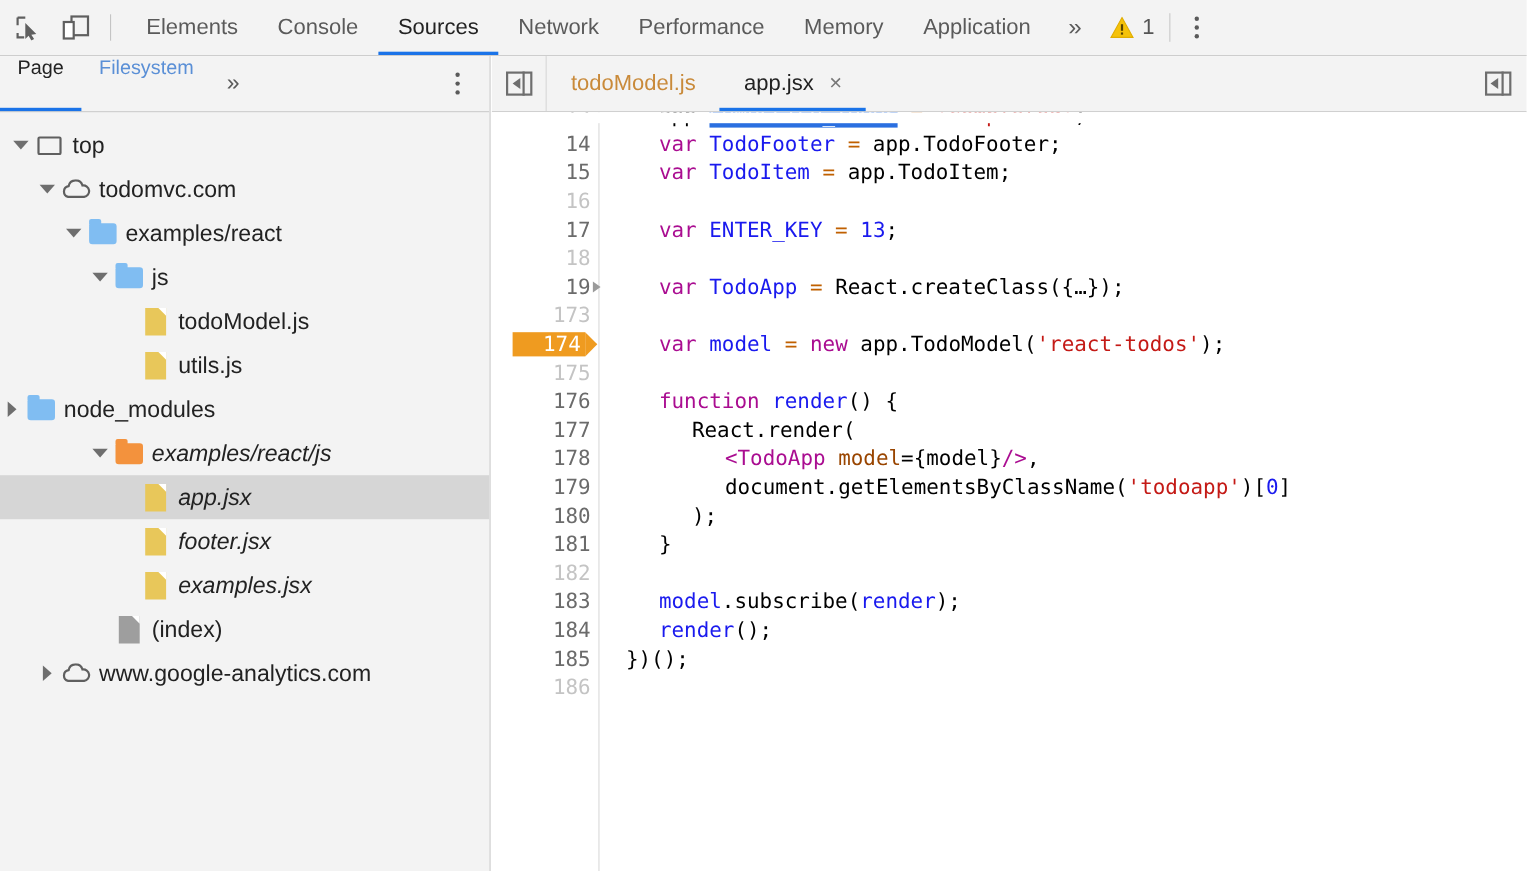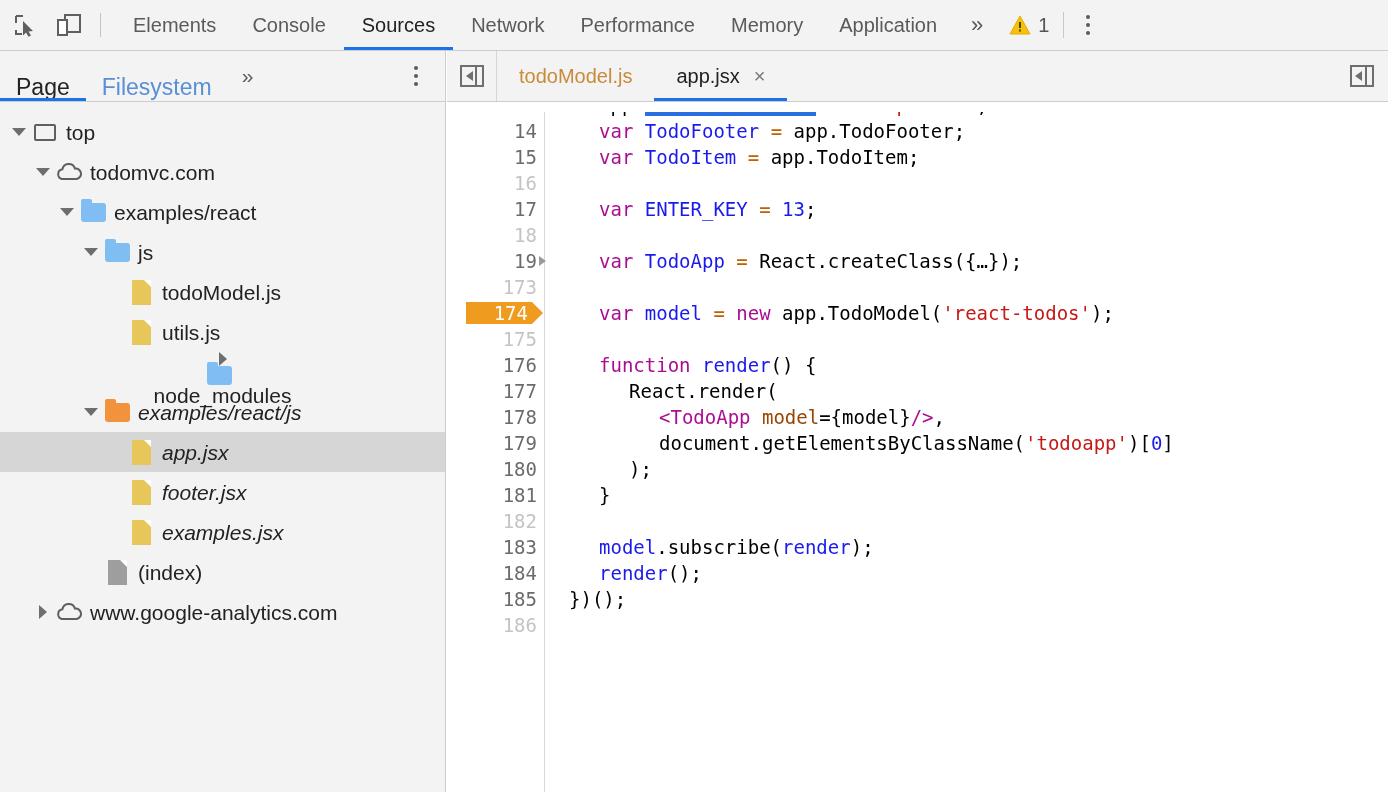--- a/index.html
+++ b/index.html
@@ -93,23 +93,23 @@
   }
   .nav-toolbar {
     height: 51px;
     border-bottom: 1px solid #cdcdcd;
     display: flex; align-items: center;
     position: relative;
     box-sizing: border-box;
   }
   .nav-tab {
     height: 50px;
-    display: flex; align-items: flex-end;
+    display: flex; align-items: flex-start;
     padding: 0 16px;
-    font-size: 23px;
+    font-size: 18px;
     color: #5a8fd6;
     position: relative;
   }
   .nav-tab.active { color: #222222; }
   .nav-tab.active::after {
     content: "";
     position: absolute; left: 0; right: 0; bottom: 0;
     height: 3px; background: #1a73e8;
   }
   .nav-more {
@@ -491,21 +491,21 @@
           </span>
           <span class="tlabel">todoModel.js</span>
         </div>
         <div class="tree-row" style="padding-left: 104px;">
           <span class="twisty none"></span>
           <span class="ticon">
             <span class="ic-file"></span>
           </span>
           <span class="tlabel">utils.js</span>
         </div>
-        <div class="tree-row" style=" flex-direction: column;">
+        <div class="tree-row" style="">
           <span class="twisty">
             <span class="tri-right"></span>
           </span>
           <span class="ticon">
             <span class="ic-folder"></span>
           </span>
           <span class="tlabel">node_modules</span>
         </div>
         <div class="tree-row italic" style="padding-left: 80px;">
           <span class="twisty">

